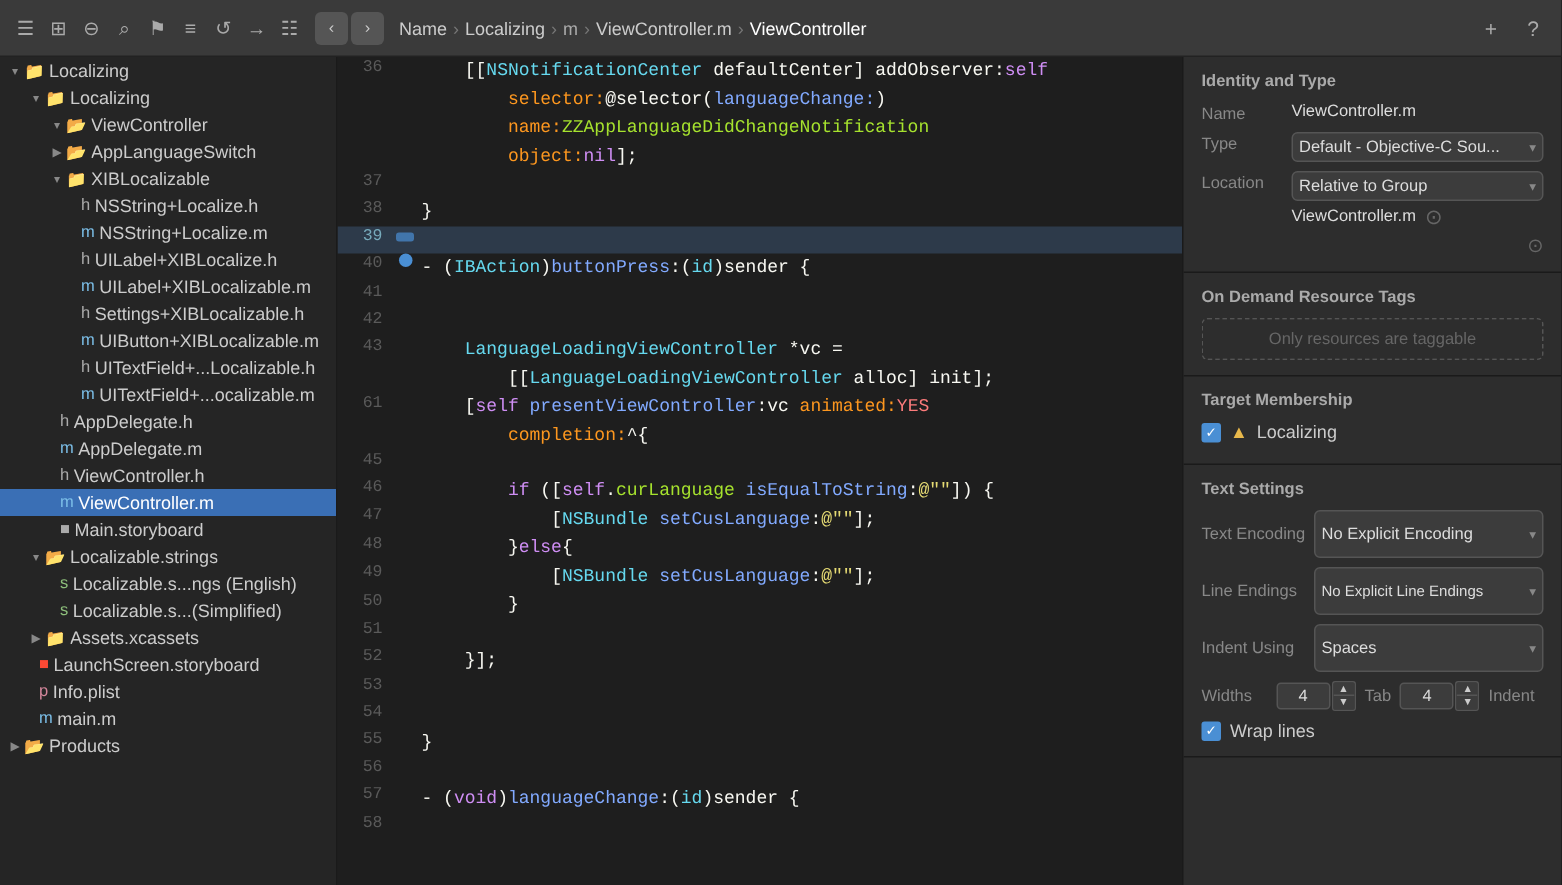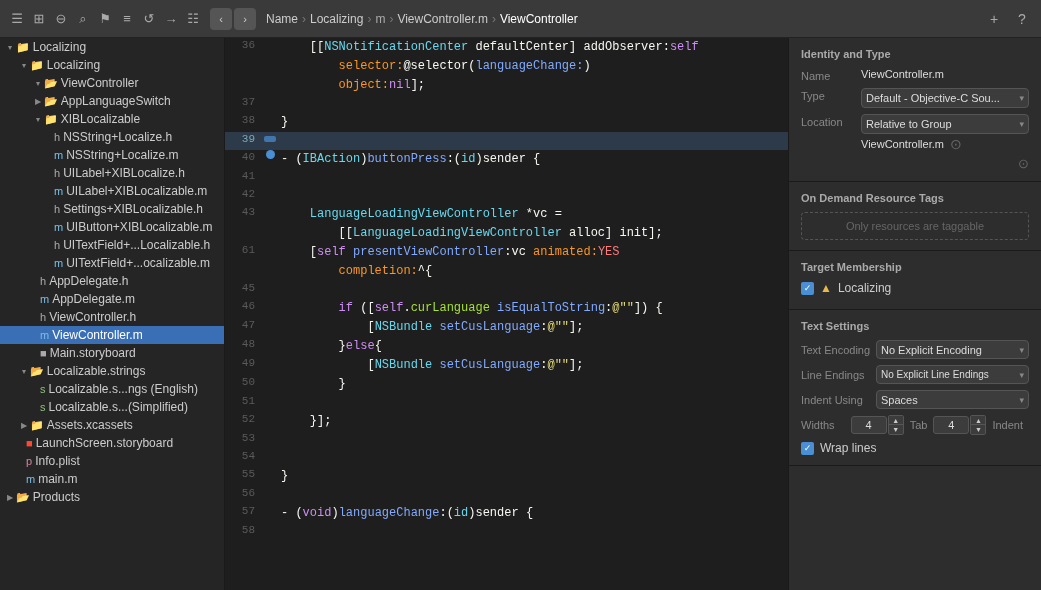--- a/index.html
+++ b/index.html
@@ -180,21 +180,21 @@
       font-size: 11px;
     }
 
     .target-row { display: flex; align-items: center; gap: 6px; margin-bottom: 4px; }
     .checkbox { width: 13px; height: 13px; background: #4a8fd4; border-radius: 2px; display: flex; align-items: center; justify-content: center; font-size: 9px; color: #fff; flex-shrink: 0; }
 
     .rp-text-row { display: flex; align-items: center; margin-bottom: 6px; }
     .rp-text-label { width: 75px; color: #888; font-size: 11px; }
     .rp-wide-select {
       flex: 1;
-      height: 19px;
+      height: 32px;
       background: #3c3c3c;
       border: 1px solid #555;
       border-radius: 4px;
       color: #ddd;
       font-size: 11px;
       padding: 0 4px;
       display: flex;
       align-items: center;
       justify-content: space-between;
       cursor: pointer;
@@ -430,20 +430,25 @@
         <div class="code-content">    <span class="plain">[[</span><span class="type">NSNotificationCenter</span><span class="plain"> defaultCenter] addObserver:</span><span class="kw">self</span></div>
       </div>
       <div class="code-line">
         <div class="line-num"></div>
         <div class="breakpoint-dot"></div>
         <div class="code-content">        <span class="selector">selector:</span><span class="plain">@selector(</span><span class="method">languageChange:</span><span class="plain">)</span></div>
       </div>
       <div class="code-line">
         <div class="line-num"></div>
         <div class="breakpoint-dot"></div>
+        <div class="code-content">        <span class="selector">name:</span><span class="prop">ZZAppLanguageDidChangeNotification</span></div>
+      </div>
+      <div class="code-line">
+        <div class="line-num"></div>
+        <div class="breakpoint-dot"></div>
         <div class="code-content">        <span class="selector">object:</span><span class="kw">nil</span><span class="plain">];</span></div>
       </div>
 
       <div class="code-line">
         <div class="line-num">37</div>
         <div class="breakpoint-dot"></div>
         <div class="code-content"></div>
       </div>
 
       <div class="code-line">

